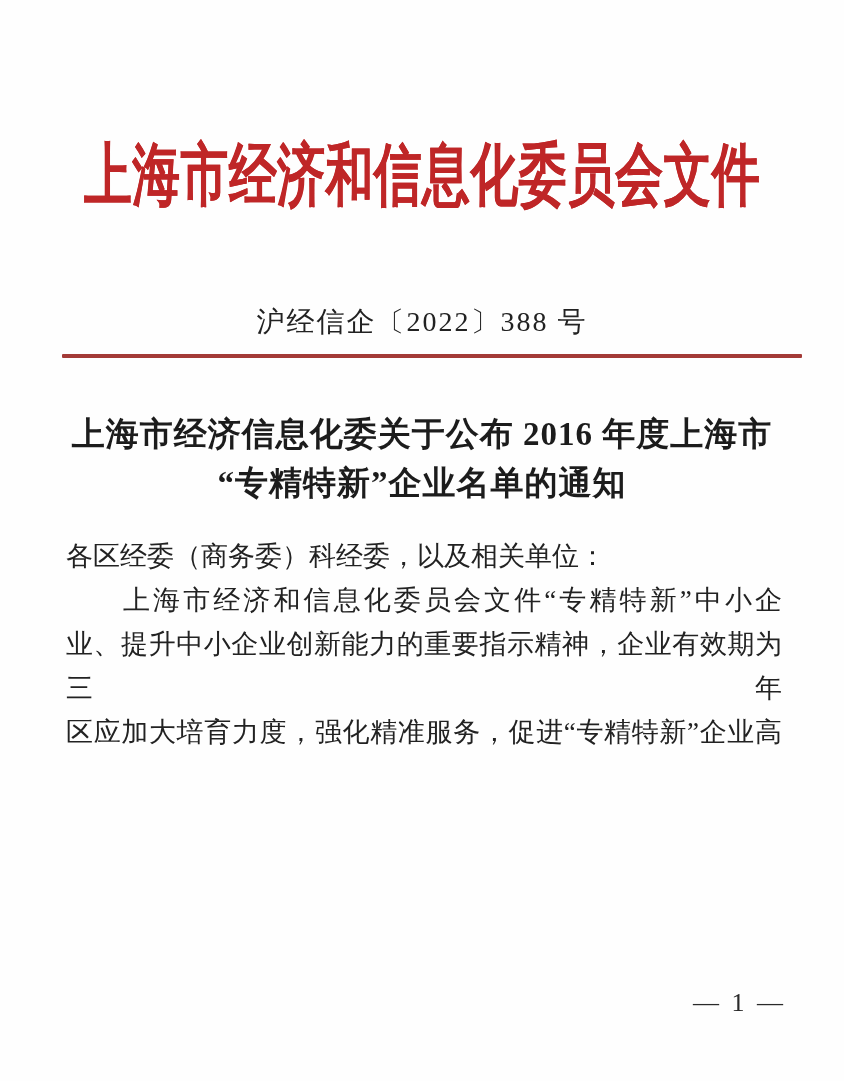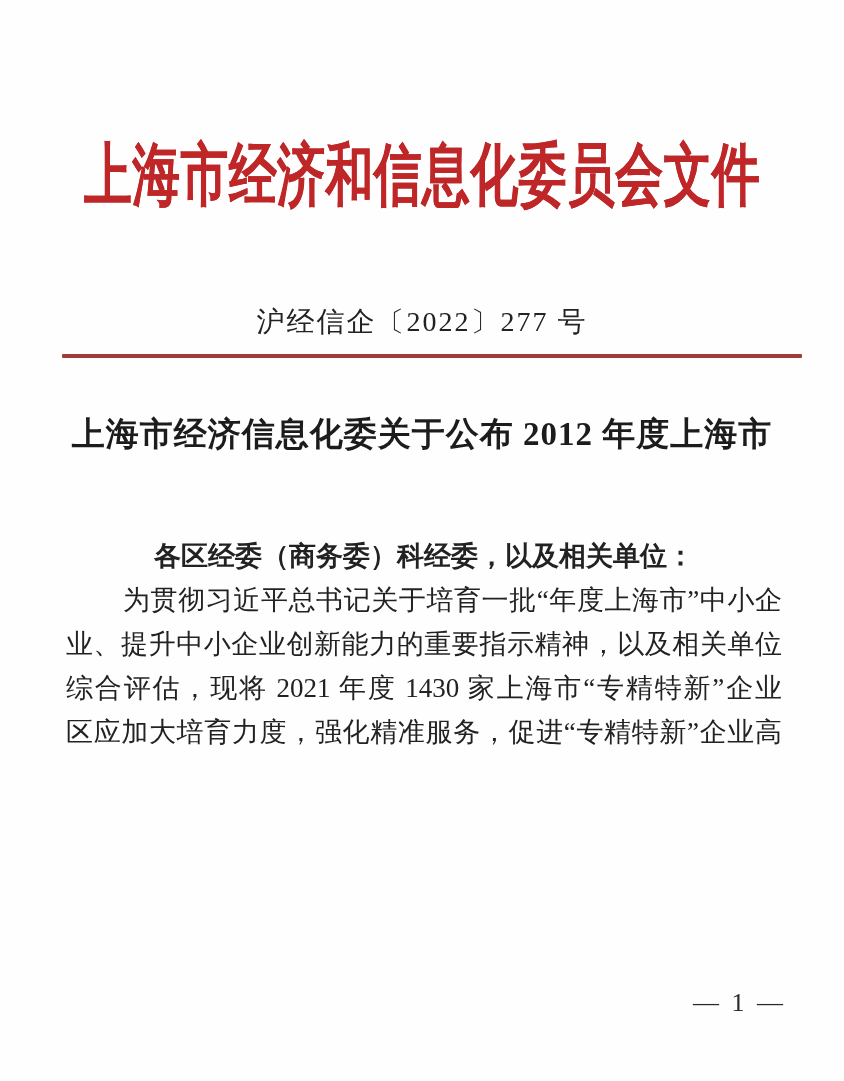--- a/index.html
+++ b/index.html
@@ -74,23 +74,22 @@
   .body-block {
     position: absolute;
     top: 534px;
     left: 66px;
     width: 716px;
     font-size: 27px;
     line-height: 44px;
     color: #222222;
   }
   .salutation {
-    text-align: center;
+    text-align: left;
     white-space: nowrap;
-    font-weight: bold;
   }
   .para-line {
     text-align: justify;
     text-align-last: justify;
   }
   .para-line.indent {
     padding-left: 57px;
   }
   
   .page-number {
@@ -104,32 +103,32 @@
 </style>
 </head>
 <body>
 
 <div class="page">
 
   <div class="letterhead">
     <div class="letterhead-text">上海市经济和信息化委员会文件</div>
   </div>
 
-  <div class="doc-number">沪经信企〔2022〕277 号</div>
+  <div class="doc-number">沪经信企〔2022〕388 号</div>
 
   <div class="red-rule"></div>
 
   <div class="doc-title">
-    <div>上海市经济信息化委关于公布 2012 年度上海市</div>
+    <div>上海市经济信息化委关于公布 2016 年度上海市</div>
+    <div>“专精特新”企业名单的通知</div>
   </div>
 
   <div class="body-block">
     <div class="salutation">各区经委（商务委）科经委，以及相关单位：</div>
-    <div class="para-line indent">为贯彻习近平总书记关于培育一批“年度上海市”中小企</div>
-    <div class="para-line">业、提升中小企业创新能力的重要指示精神，以及相关单位</div>
-    <div class="para-line">综合评估，现将 2021 年度 1430 家上海市“专精特新”企业</div>
+    <div class="para-line indent">上海市经济和信息化委员会文件“专精特新”中小企</div>
+    <div class="para-line">业、提升中小企业创新能力的重要指示精神，企业有效期为三年</div>
     <div class="para-line">区应加大培育力度，强化精准服务，促进“专精特新”企业高</div>
 
   </div>
 
   <div class="page-number">— 1 —</div>
 
 </div>
 
 </body></html>

